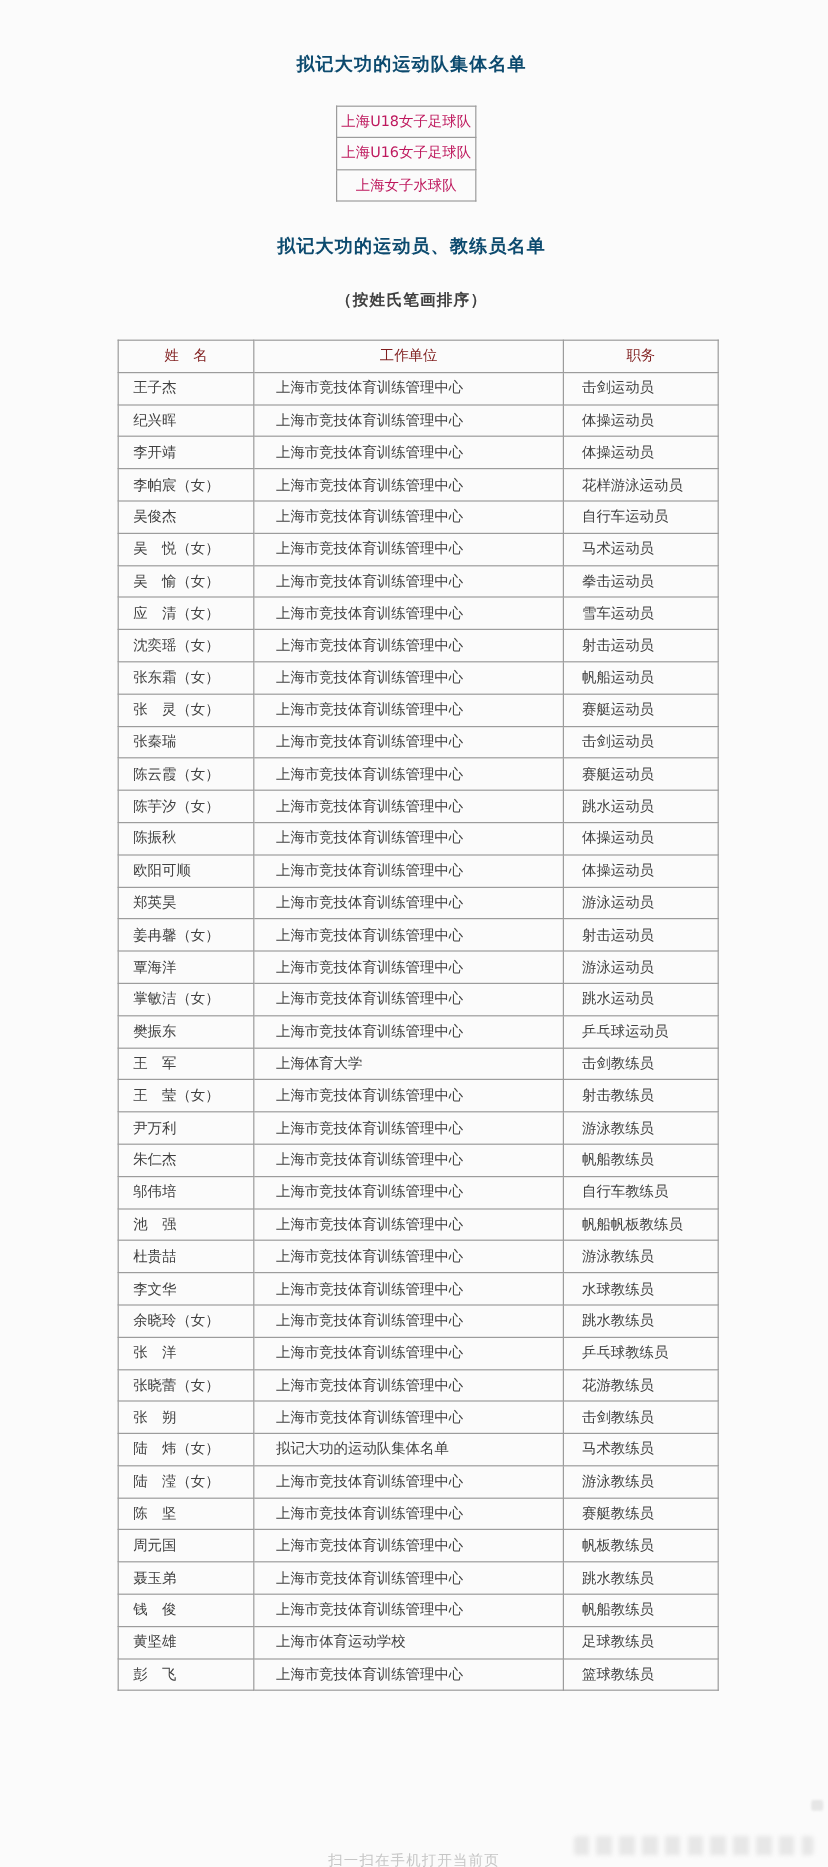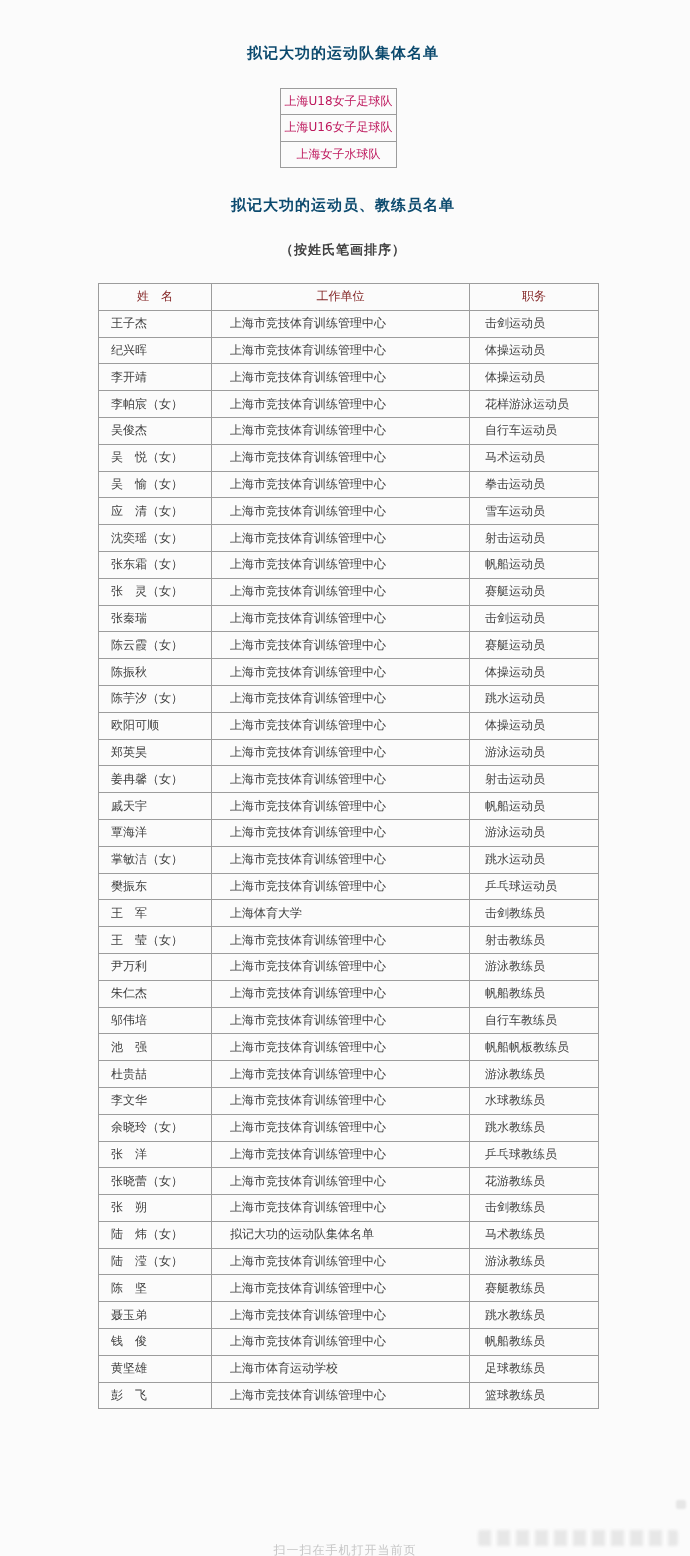--- a/index.html
+++ b/index.html
@@ -150,48 +150,43 @@
           <td>张秦瑞</td>
           <td>上海市竞技体育训练管理中心</td>
           <td>击剑运动员</td>
         </tr>
         <tr>
           <td>陈云霞（女）</td>
           <td>上海市竞技体育训练管理中心</td>
           <td>赛艇运动员</td>
         </tr>
         <tr>
+          <td>陈芋汐（女）</td>
+          <td>上海市竞技体育训练管理中心</td>
+          <td>跳水运动员</td>
+        </tr>
+        <tr>
           <td>陈振秋</td>
           <td>上海市竞技体育训练管理中心</td>
           <td>体操运动员</td>
         </tr>
         <tr>
-          <td>陈芋汐（女）</td>
-          <td>上海市竞技体育训练管理中心</td>
-          <td>跳水运动员</td>
-        </tr>
-        <tr>
           <td>欧阳可顺</td>
           <td>上海市竞技体育训练管理中心</td>
           <td>体操运动员</td>
         </tr>
         <tr>
           <td>郑英昊</td>
           <td>上海市竞技体育训练管理中心</td>
           <td>游泳运动员</td>
         </tr>
         <tr>
           <td>姜冉馨（女）</td>
           <td>上海市竞技体育训练管理中心</td>
           <td>射击运动员</td>
-        </tr>
-        <tr>
-          <td>戚天宇</td>
-          <td>上海市竞技体育训练管理中心</td>
-          <td>帆船运动员</td>
         </tr>
         <tr>
           <td>覃海洋</td>
           <td>上海市竞技体育训练管理中心</td>
           <td>游泳运动员</td>
         </tr>
         <tr>
           <td>掌敏洁（女）</td>
           <td>上海市竞技体育训练管理中心</td>
           <td>跳水运动员</td>
@@ -270,20 +265,25 @@
           <td>陆　滢（女）</td>
           <td>上海市竞技体育训练管理中心</td>
           <td>游泳教练员</td>
         </tr>
         <tr>
           <td>陈　坚</td>
           <td>上海市竞技体育训练管理中心</td>
           <td>赛艇教练员</td>
         </tr>
         <tr>
+          <td>周元国</td>
+          <td>上海市竞技体育训练管理中心</td>
+          <td>帆板教练员</td>
+        </tr>
+        <tr>
           <td>聂玉弟</td>
           <td>上海市竞技体育训练管理中心</td>
           <td>跳水教练员</td>
         </tr>
         <tr>
           <td>钱　俊</td>
           <td>上海市竞技体育训练管理中心</td>
           <td>帆船教练员</td>
         </tr>
         <tr>

